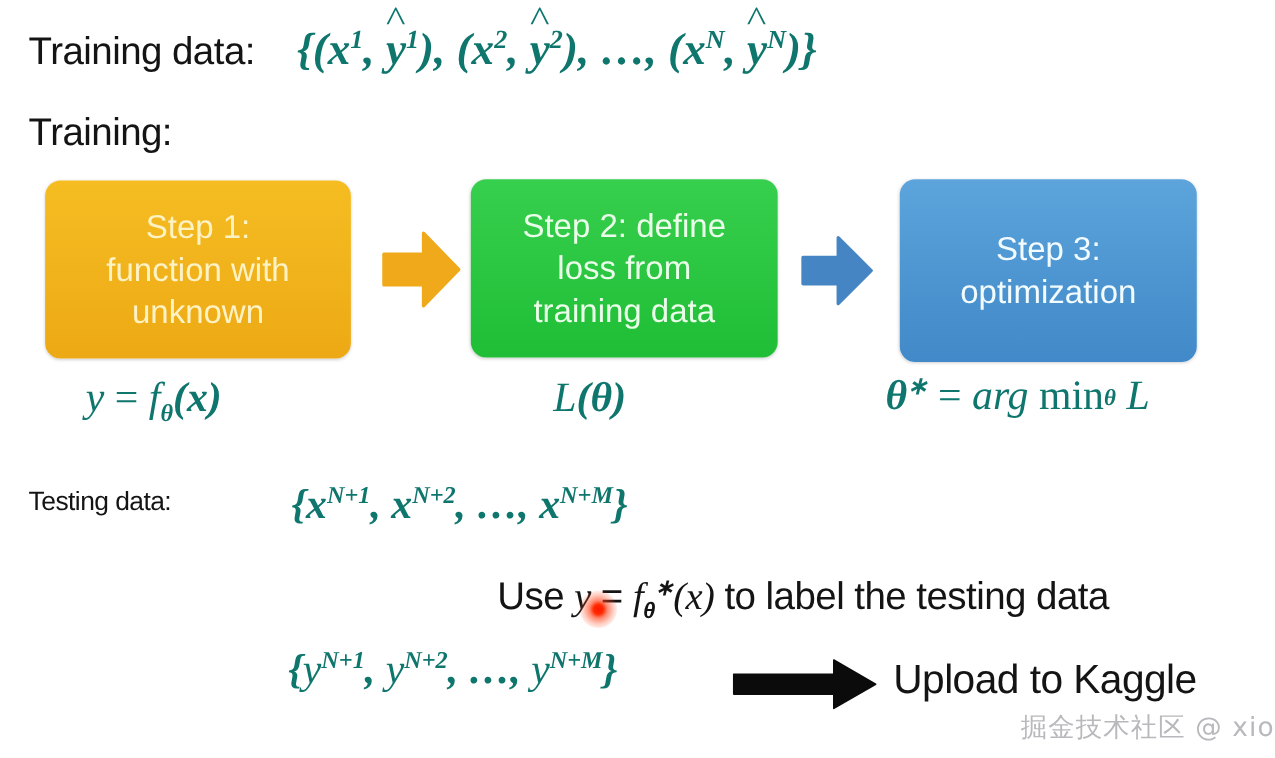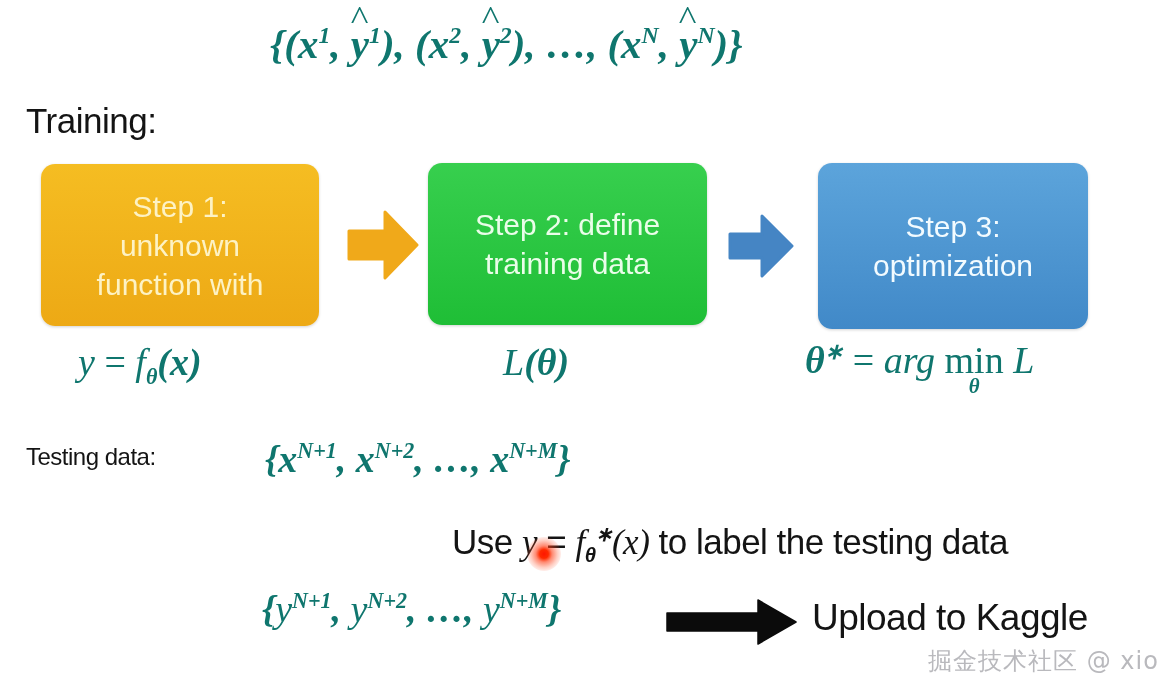--- a/index.html
+++ b/index.html
@@ -119,21 +119,21 @@
   .block-arrow {
     position: absolute;
   }
 
   
   #formula-1 { left: 78px;  top: 340px; font-size: 38px; }
   #formula-2 { left: 503px; top: 340px; font-size: 38px; }
   #formula-3 { left: 805px; top: 338px; font-size: 38px; }
   #argmin-stack {
     display: inline-flex;
-    flex-direction: column;
+    flex-direction: row;
     align-items: center;
     vertical-align: baseline;
     line-height: 0.88;
   }
   #argmin-stack .amin { font-style: normal; font-size: 1em; }
   #argmin-stack .asub { font-size: 0.55em; font-weight: bold; font-style: italic; }
 
   
   #testing-data-label { left: 26px; top: 443px; font-size: 24px; }
   #testing-data-set   { left: 265px; top: 437px; font-size: 38px; }
@@ -182,38 +182,40 @@
     font-family: "DejaVu Sans", sans-serif;
     white-space: nowrap;
     letter-spacing: 1px;
   }
 </style>
 </head>
 <body>
 
 <div id="slide">
 
+  <div class="lbl" id="training-data-label">Training data:</div>
 
   <div class="math" id="training-data-set">
     <span class="mb">{(</span><span class="mb">x</span><sup class="sm up"><b>1</b></sup><span class="mb">,&nbsp;</span><span class="mb hat">y</span><sup class="sm up"><b>1</b></sup><span class="mb">), (</span><span class="mb">x</span><sup class="sm up"><b>2</b></sup><span class="mb">,&nbsp;</span><span class="mb hat">y</span><sup class="sm up"><b>2</b></sup><span class="mb">), </span><span class="mb">…</span><span class="mb">, (</span><span class="mb">x</span><sup class="sm"><i>N</i></sup><span class="mb">,&nbsp;</span><span class="mb hat">y</span><sup class="sm"><i>N</i></sup><span class="mb">)}</span>
   </div>
 
   <div class="lbl" id="training-label">Training:</div>
 
   <div class="step-box" id="step-1-box">
     <div>
       <div>Step 1:</div>
+      <div>function with</div>
       <div>unknown</div>
-      <div>function with</div>
     </div>
   </div>
 
   <div class="step-box" id="step-2-box">
     <div>
       <div>Step 2: define</div>
+      <div>loss from</div>
       <div>training data</div>
     </div>
   </div>
 
   <div class="step-box" id="step-3-box">
     <div>
       <div>Step 3:</div>
       <div>optimization</div>
     </div>
   </div>

